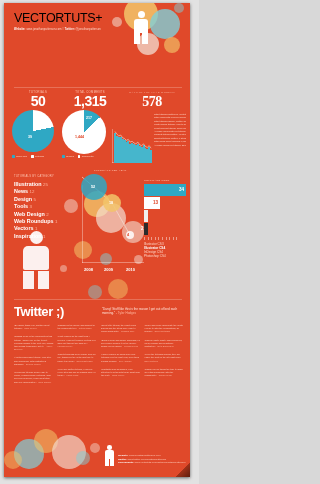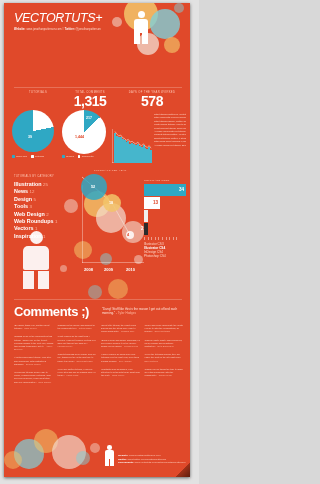--- a/index.html
+++ b/index.html
@@ -8,21 +8,21 @@
   .poster{position:absolute;left:4px;top:3px;width:186px;height:474px;background:#e0492a;overflow:hidden;
           box-shadow:0 1px 3px rgba(0,0,0,.55);}
   .bubbles{position:absolute;left:0;top:0;width:100%;height:100%;}
   .bubbles i{position:absolute;border-radius:50%;display:block;}
 
   
   .hdr{position:absolute;left:10px;top:6px;width:170px;z-index:5;}
   .hdr .l1,.hdr .l2{font-weight:bold;color:#fff;letter-spacing:-0.4px;line-height:12px;
       font-size:13.5px;font-family:"Liberation Sans",sans-serif;}
   .hdr .l2{margin-top:1px;}
-  .hdr .l3,.hdr .l4{color:#ffffff;font-size:12.5px;line-height:13px;letter-spacing:-0.3px;font-style:italic;}
+  .hdr .l3,.hdr .l4{color:#000000;font-size:12.5px;line-height:13px;letter-spacing:-0.3px;}
   .hdr .l3{margin-top:3px;}
   .subline{margin-top:3px;font-size:2.6px;color:#ffd9cc;letter-spacing:.1px;white-space:nowrap;}
   .subline b{color:#fff;}
   .subline .sep{color:#f0a68f;}
   .person{position:absolute;left:128px;top:8px;width:18px;height:34px;z-index:6;}
   .person .head{width:7px;height:7px;border-radius:50%;background:#fff;margin:0 auto;}
   .person .body{width:14px;height:14px;background:#fff;margin:1px auto 0;border-radius:3px 3px 0 0;}
   .person .legs{width:14px;height:11px;margin:0 auto;position:relative;}
   .person .legs:before,.person .legs:after{content:"";position:absolute;top:0;width:6px;height:11px;background:#fff;}
   .person .legs:before{left:0;} .person .legs:after{right:0;}
@@ -156,26 +156,27 @@
     <div class="person">
       <div class="head"></div>
       <div class="body"></div>
       <div class="legs"></div>
     </div>
     <div class="rule" style="top:84px;"></div>
 
     <div class="stats">
       <div class="statcol" style="left:0;width:52px;">
         <div class="stat-cap">TUTORIALS</div>
+        <div class="stat-num">50</div>
       </div>
       <div class="statcol" style="left:50px;width:56px;">
         <div class="stat-cap">TOTAL COMMENTS</div>
         <div class="stat-num">1,315</div>
       </div>
-      <div class="statcol" style="left:108px;width:64px;">
+      <div class="statcol" style="left:108px;width:64px;font-family:Liberation Serif, serif;">
         <div class="stat-cap">DAYS OF THE YEAR WORKED</div>
         <div class="stat-num">578</div>
       </div>
     </div>
 
     <div class="pie" style="left:8px;top:107px;width:42px;height:42px;
          background:conic-gradient(#ffffff 0deg 79deg, #2fa8c4 79deg 360deg);">
       <span class="lbl" style="left:26px;top:7px;">11</span>
       <span class="lbl" style="left:16px;top:25px;">39</span>
     </div>
@@ -325,21 +326,21 @@
           <div>Illustrator CS3</div>
           <div class="on">Illustrator CS4</div>
           <div>InDesign CS4</div>
           <div>Photoshop CS4</div>
         </div>
     </div>
 
     <div class="rule" style="top:296px;"></div>
 
     <div class="cwrap">
-      <div class="ctitle">Comments ;)</div>
+      <div class="ctitle">Twitter ;)</div>
       <div class="quote">
         <span>"Dang! Stuff like this is the reason I get out of bed each morning."</span>
         <span class="who"> - Tyler Hodges</span>
       </div>
       <div class="ccols" id="ccols-host">
           <div class="ccol">
             <p><span>"So much, thank you, another great tutorial!" </span><span class="nm">- Mark Tierney</span></p>
             <p><span>"Thanks for all of the comments in this tutorial - handy one for the toolkit. Looking forward to the next one, pulling this off was tough and I got it." </span><span class="nm">- Ashley Brookes</span></p>
             <p><span>"Another incredible tutorial. Your style and confidence with Illustrator is amazing." </span><span class="nm">- Derrick Wilson</span></p>
             <p><span>"Wonderful tutorial! Really easy to follow, I learned some methods I had never seen before, really great stuff and very appreciated." </span><span class="nm">- Nina Carlisle</span></p>

